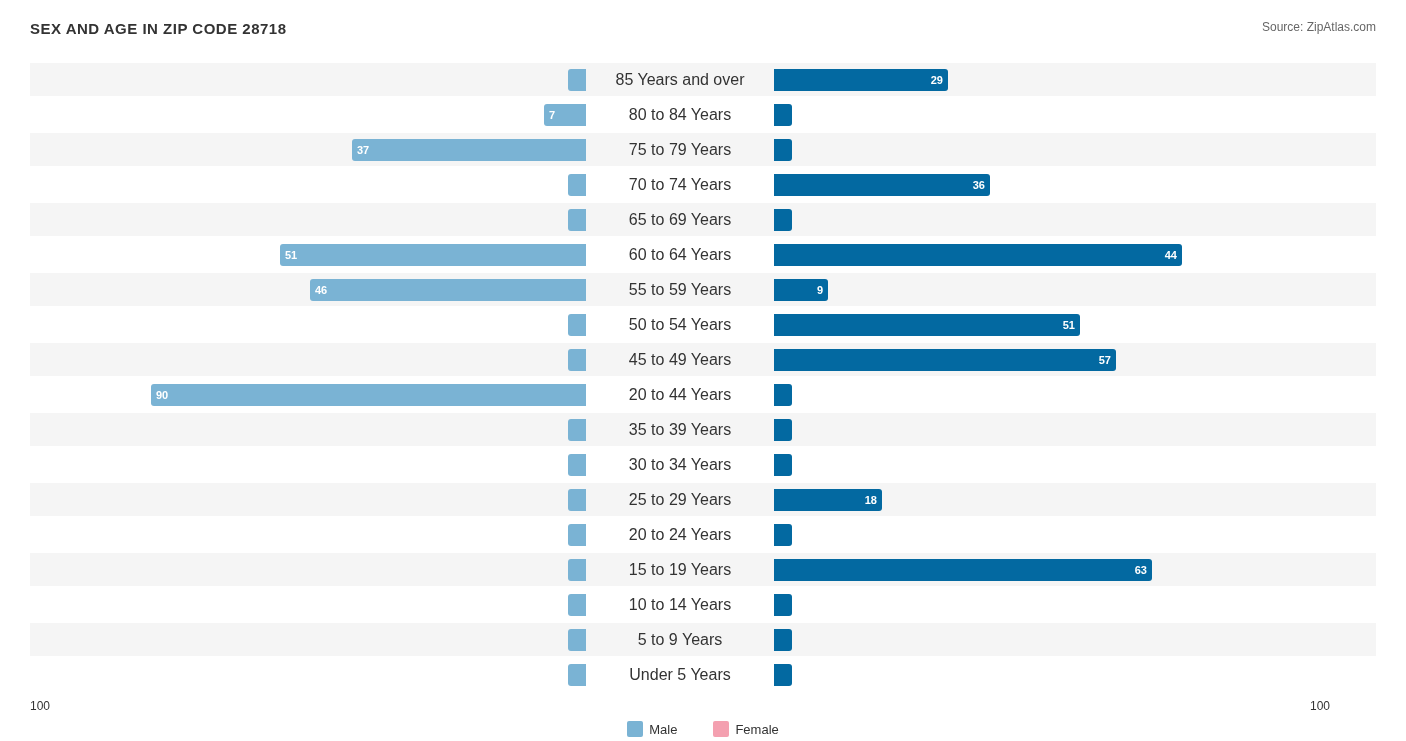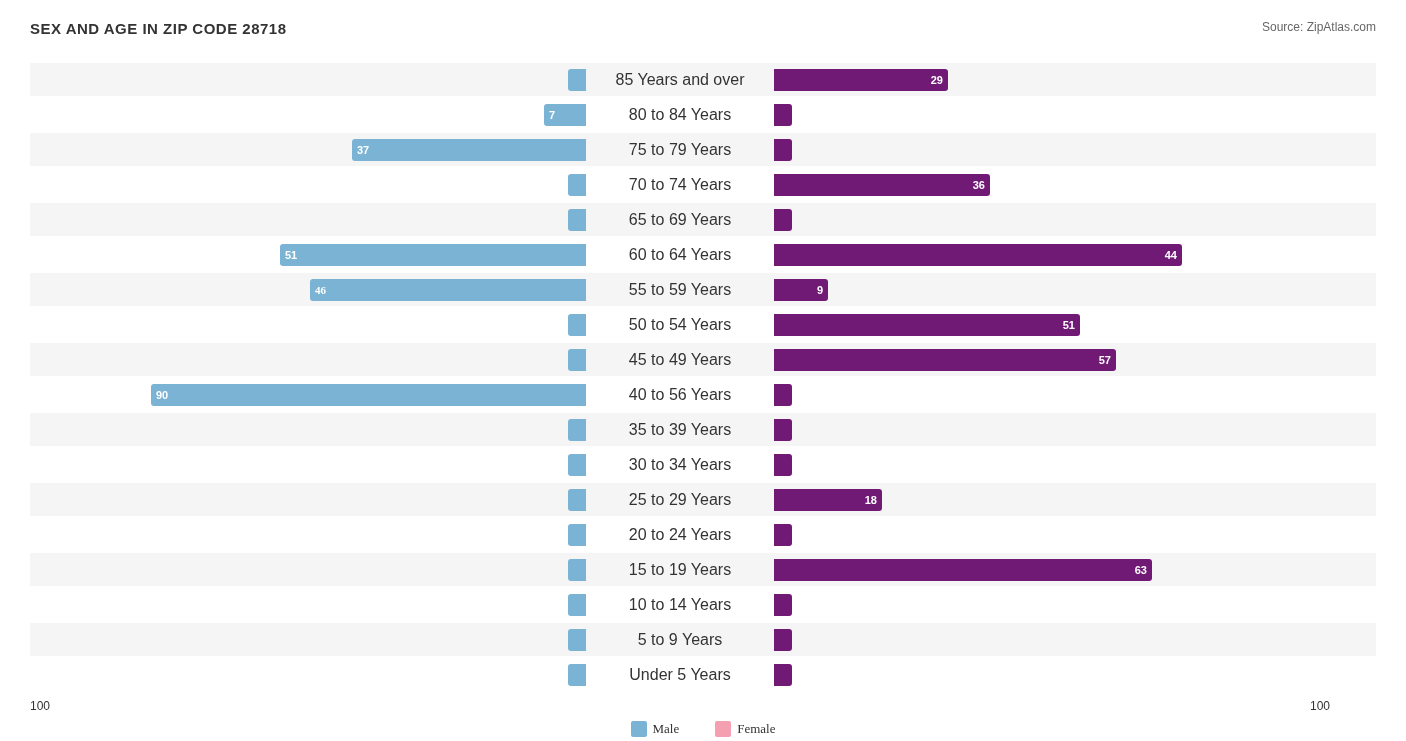--- a/index.html
+++ b/index.html
@@ -70,21 +70,21 @@
       background: #7ab3d4;
       height: 22px;
       border-radius: 3px 0 0 3px;
       display: flex;
       align-items: center;
       justify-content: flex-end;
       position: absolute;
       right: 4px;
     }
     .bar-female {
-      background: #701a75;
+      background: #0369a1;
       height: 22px;
       border-radius: 0 3px 3px 0;
       display: flex;
       align-items: center;
       justify-content: flex-start;
       position: absolute;
       left: 4px;
     }
     .axis-row {
       display: flex;
@@ -109,21 +109,20 @@
     }
     .axis-spacer {
       width: 180px;
     }
     .legend {
       display: flex;
       justify-content: center;
       align-items: center;
       gap: 36px;
       margin-top: 8px;
-      font-family: Liberation Serif, serif;
     }
     .legend-item {
       display: flex;
       align-items: center;
       gap: 6px;
       font-size: 13px;
       color: #333;
     }
     .legend-box {
       width: 16px;
@@ -213,21 +212,21 @@
       </div>
       <div class="label-center">60 to 64 Years</div>
       <div class="right-section">
         <div class="bar-female" style="width: 408px;">
           <span style="font-size: 11px; font-weight: bold; color: rgb(255, 255, 255); position: absolute; right: 5px;">44</span>
         </div>
       </div>
     </div>
     <div class="row">
       <div class="left-section">
-        <div class="bar-male" style="width: 276px; font-family: Liberation Serif, serif;">
+        <div class="bar-male" style="width: 276px;">
           <span style="font-size: 11px; font-weight: bold; color: rgb(255, 255, 255); position: absolute; left: 5px;">46</span>
         </div>
       </div>
       <div class="label-center">55 to 59 Years</div>
       <div class="right-section">
         <div class="bar-female" style="width: 54px;">
           <span style="font-size: 11px; font-weight: bold; color: rgb(255, 255, 255); position: absolute; right: 5px;">9</span>
         </div>
       </div>
     </div>
@@ -254,21 +253,21 @@
           <span style="font-size: 11px; font-weight: bold; color: rgb(255, 255, 255); position: absolute; right: 5px;">57</span>
         </div>
       </div>
     </div>
     <div class="row">
       <div class="left-section">
         <div class="bar-male" style="width: 435px;">
           <span style="font-size: 11px; font-weight: bold; color: rgb(255, 255, 255); position: absolute; left: 5px;">90</span>
         </div>
       </div>
-      <div class="label-center">40 to 56 Years</div>
+      <div class="label-center">20 to 44 Years</div>
       <div class="right-section">
         <span style="font-size: 11px; color: rgb(51, 51, 51); position: absolute; left: 8px;">0</span>
         <div class="bar-female" style="width: 18px;"></div>
       </div>
     </div>
     <div class="row">
       <div class="left-section">
         <span style="font-size: 11px; color: rgb(51, 51, 51); position: absolute; right: 8px;">0</span>
         <div class="bar-male" style="width: 18px;"></div>
       </div>

